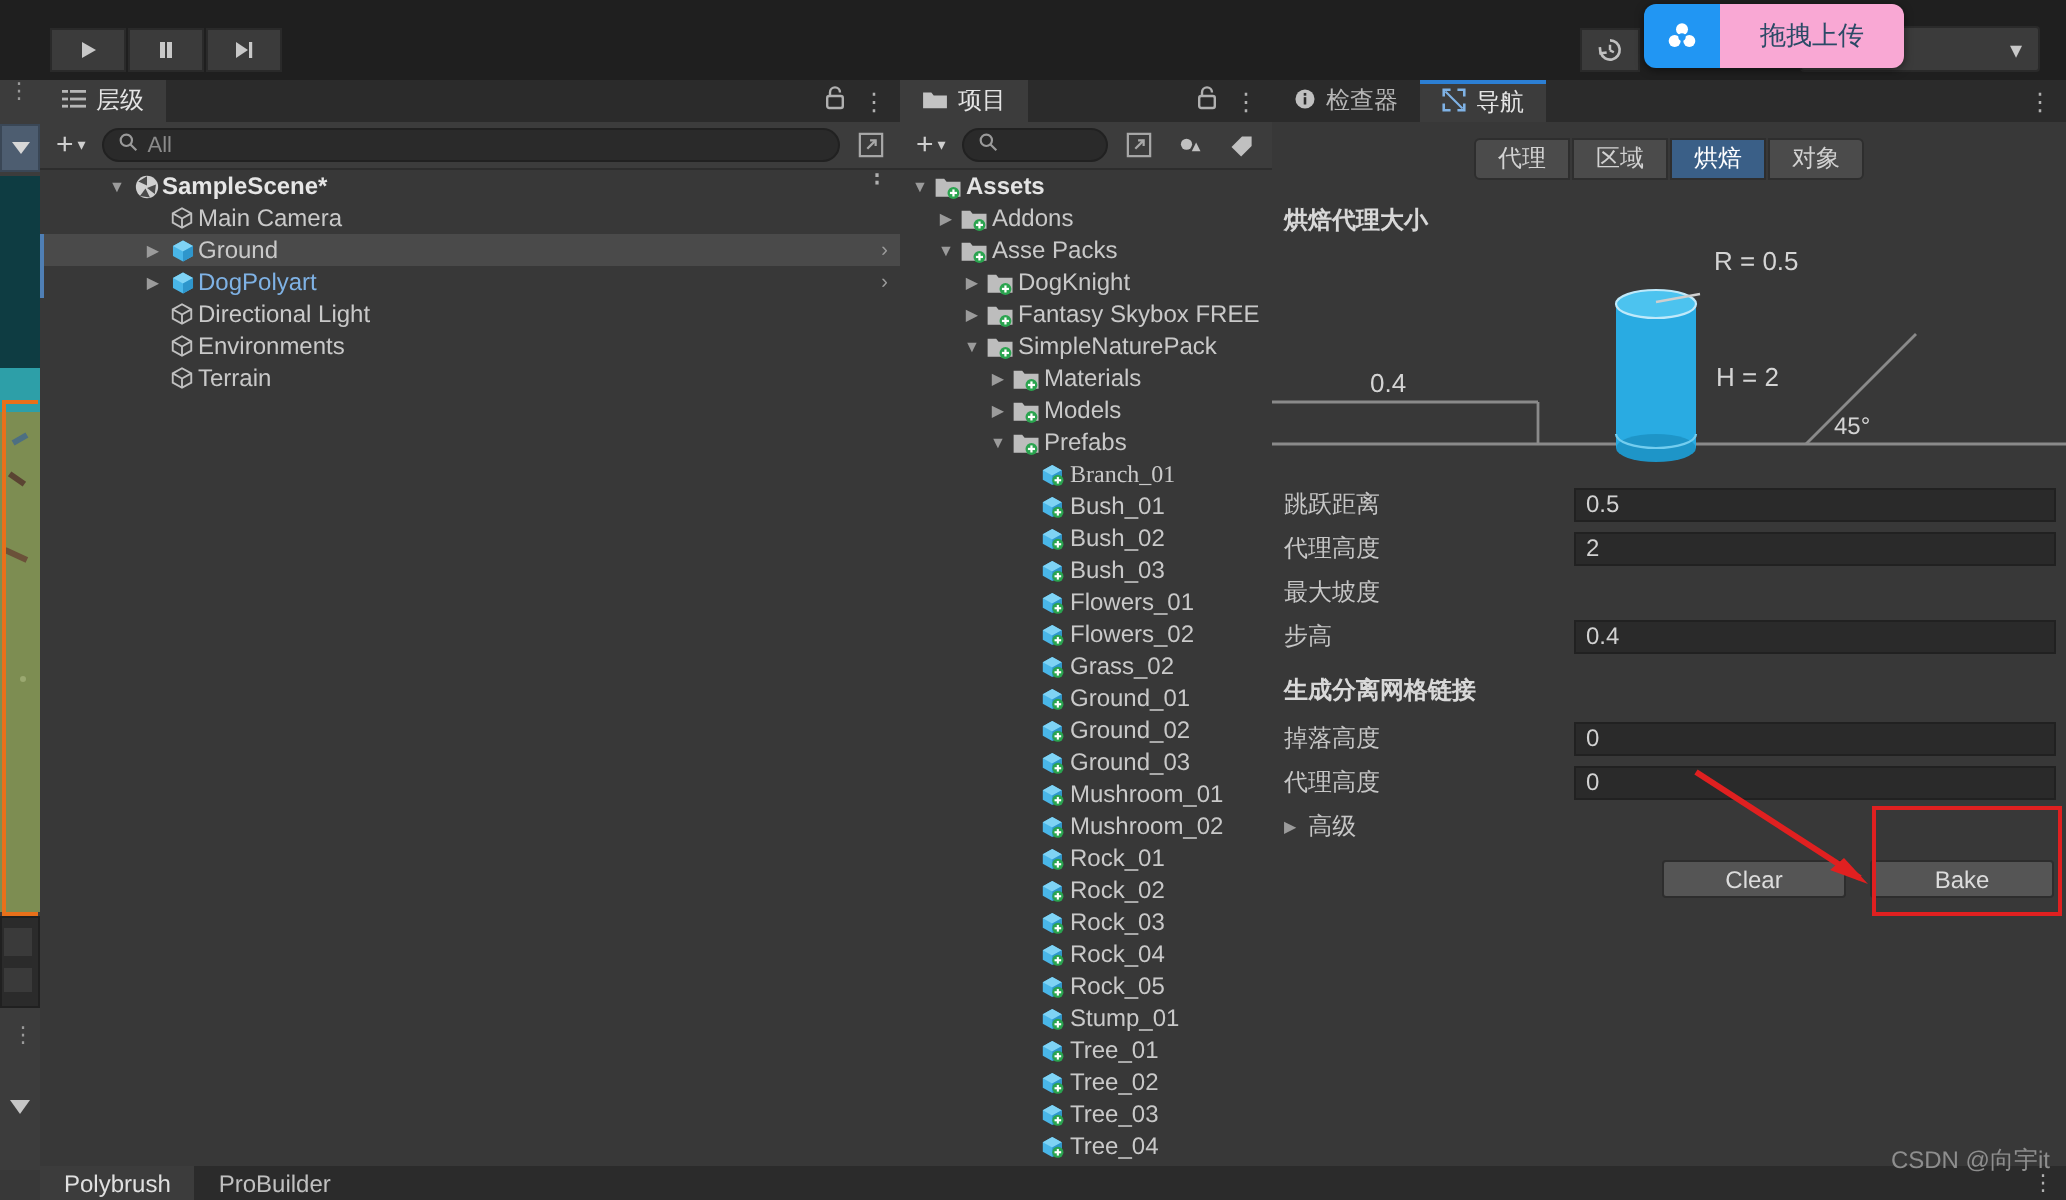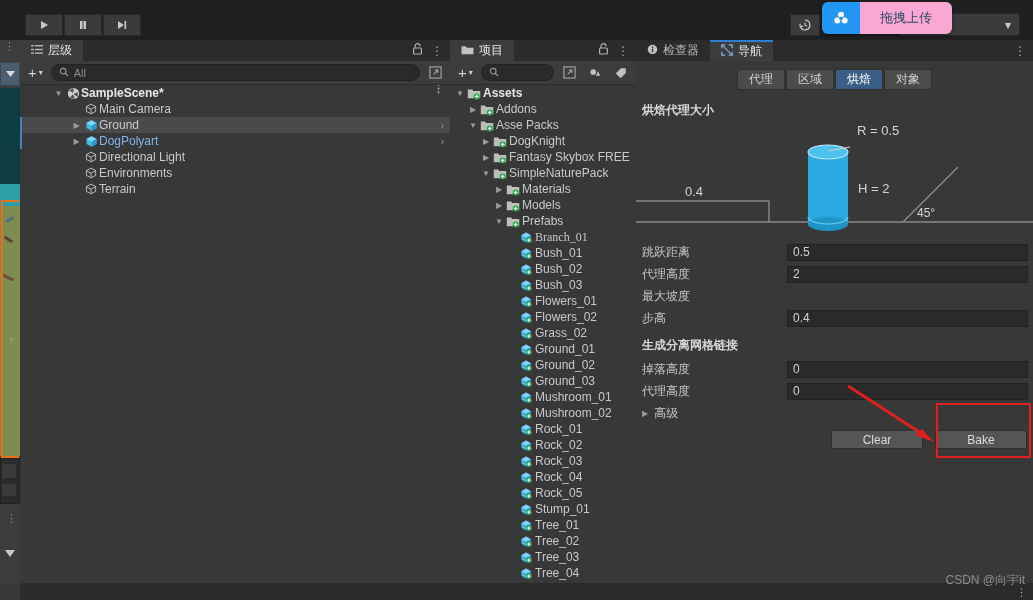--- a/index.html
+++ b/index.html
@@ -1014,17 +1014,21 @@
       <div class="red-box"></div>
 
       <svg class="arrow-svg" width="397" height="522">
         <line x1="212" y1="325" x2="294" y2="378" stroke="#e02020" stroke-width="3"></line>
         <polygon points="298,381 279,374 286,368" fill="#e02020"></polygon>
       </svg>
     </div>
   </div>
 
   <div class="bottombar">
+    <div id="bb-tabs" style="display:flex">
+        <div class="bb-tab active">Polybrush</div>
+        <div class="bb-tab">ProBuilder</div>
+      </div>
     <span class="bb-kebab">⋮</span>
   </div>
 
   <div class="watermark">CSDN @向宇it</div>
 </div>
 
 </body></html>

